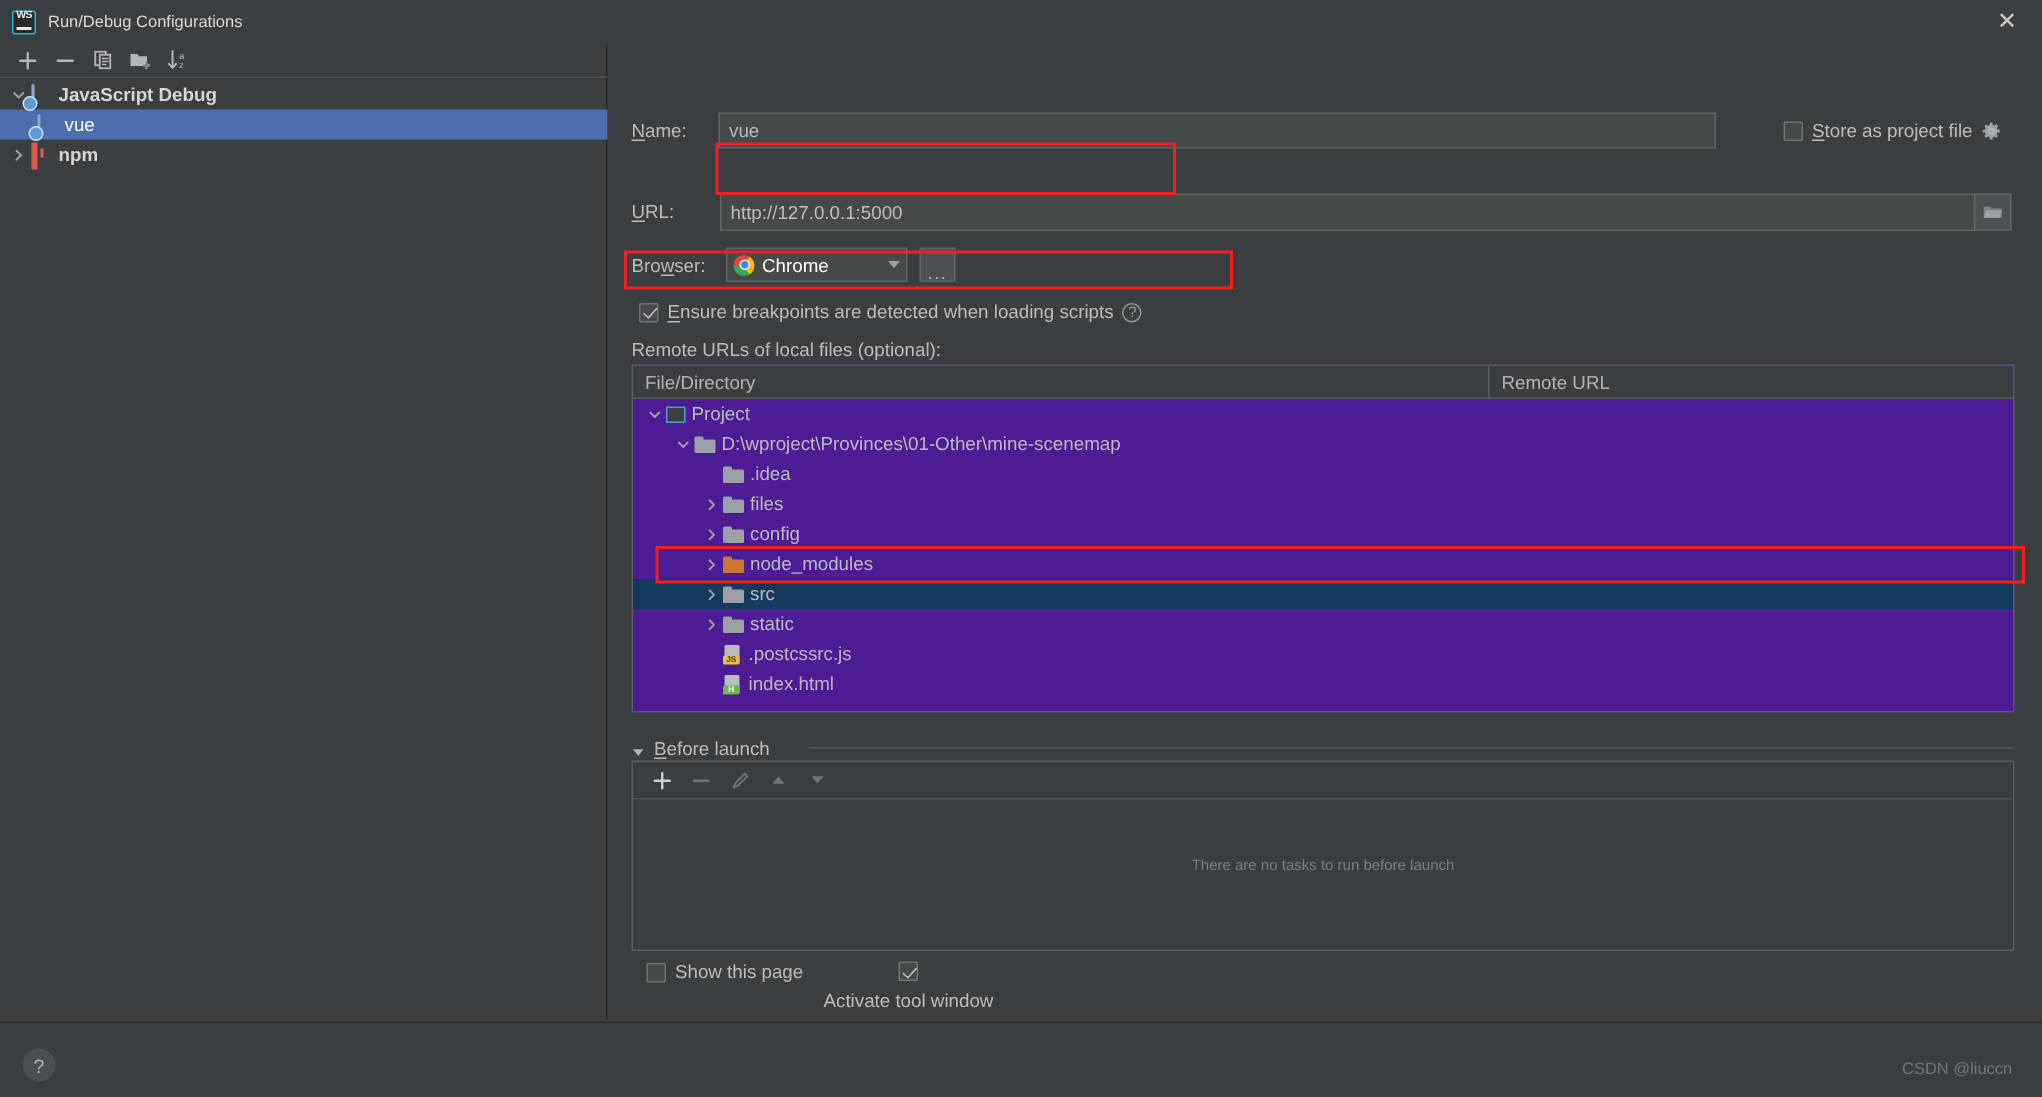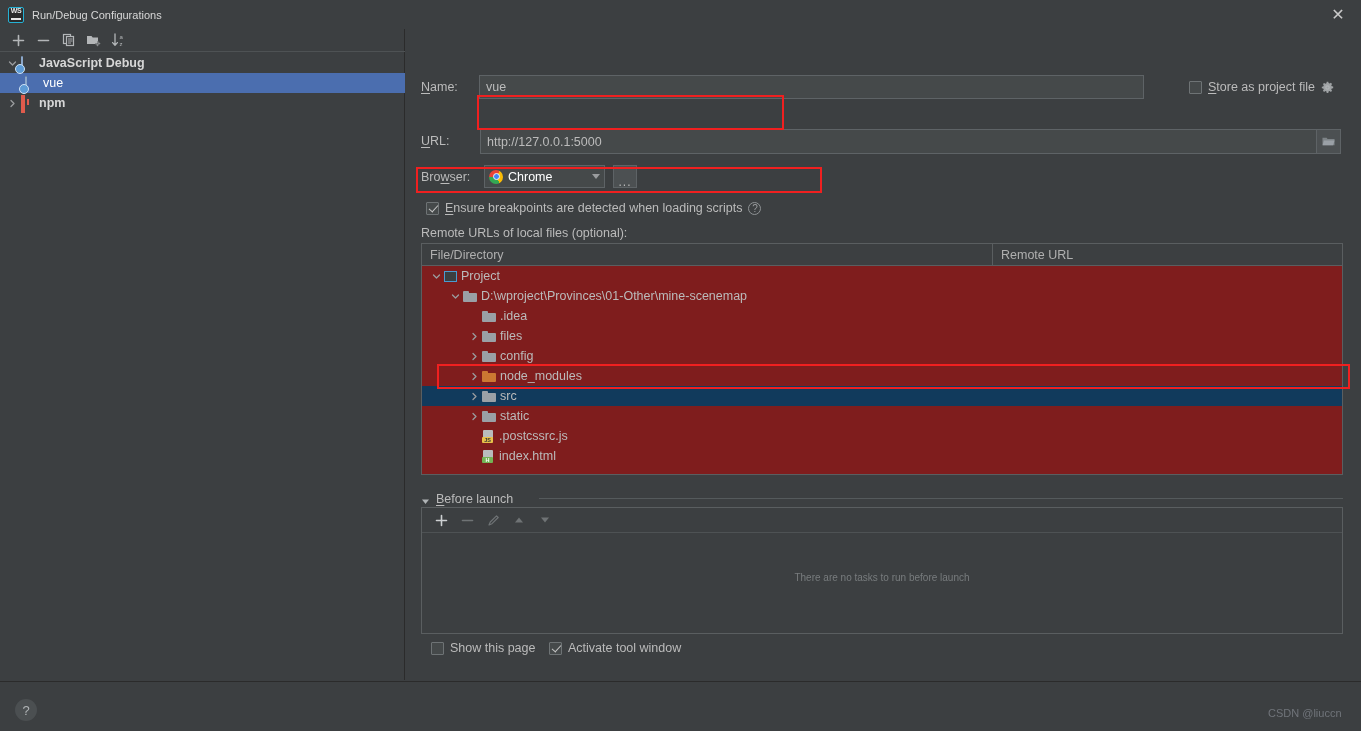--- a/index.html
+++ b/index.html
@@ -154,21 +154,21 @@
   .cbrow { position: absolute; display: flex; align-items: center; gap: 6px; }
 
   .help-circ {
     width: 13px; height: 13px; border-radius: 50%; border: 1px solid #8e9294;
     color: #9a9c9e; font-size: 10px; display: flex; align-items: center;
     justify-content: center; flex: none;
   }
 
   
   .table {
-    position: absolute; border: 1px solid #5a5e60; background: #7f1d1d;
+    position: absolute; border: 1px solid #5a5e60; background: #4c1d95;
   }
   .thead {
     height: 22px; background: #3c3f41; border-bottom: 1px solid #5a5e60;
     display: flex; align-items: center; font-size: 12.5px; color: #b0b0b0;
   }
   .th1 { width: 571px; padding-left: 8px; border-right: 1px solid #5a5e60; height: 100%; display:flex; align-items:center;}
   .th2 { padding-left: 8px; height:100%; display:flex; align-items:center;}
   .trow {
     height: 20px; display: flex; align-items: center; font-size: 12.5px;
     position: relative;
@@ -552,21 +552,21 @@
             </svg>
         </div>
       </div>
       <div class="bl-empty">There are no tasks to run before launch</div>
     </div>
 
     <div class="cbrow" style="left:25px; top:612px;">
       <span class="cb"></span>
       <span>Show this page</span>
     </div>
-    <div class="cbrow" style="left:143px; top:612px;">
+    <div class="cbrow" style="left:143px; top:612px;flex-direction:column;">
       <span class="cb checked"></span>
       <span>Activate tool window</span>
     </div>
   </div>
 
   <div class="footer">
     <div class="help-btn">?</div>
 
   </div>
 

